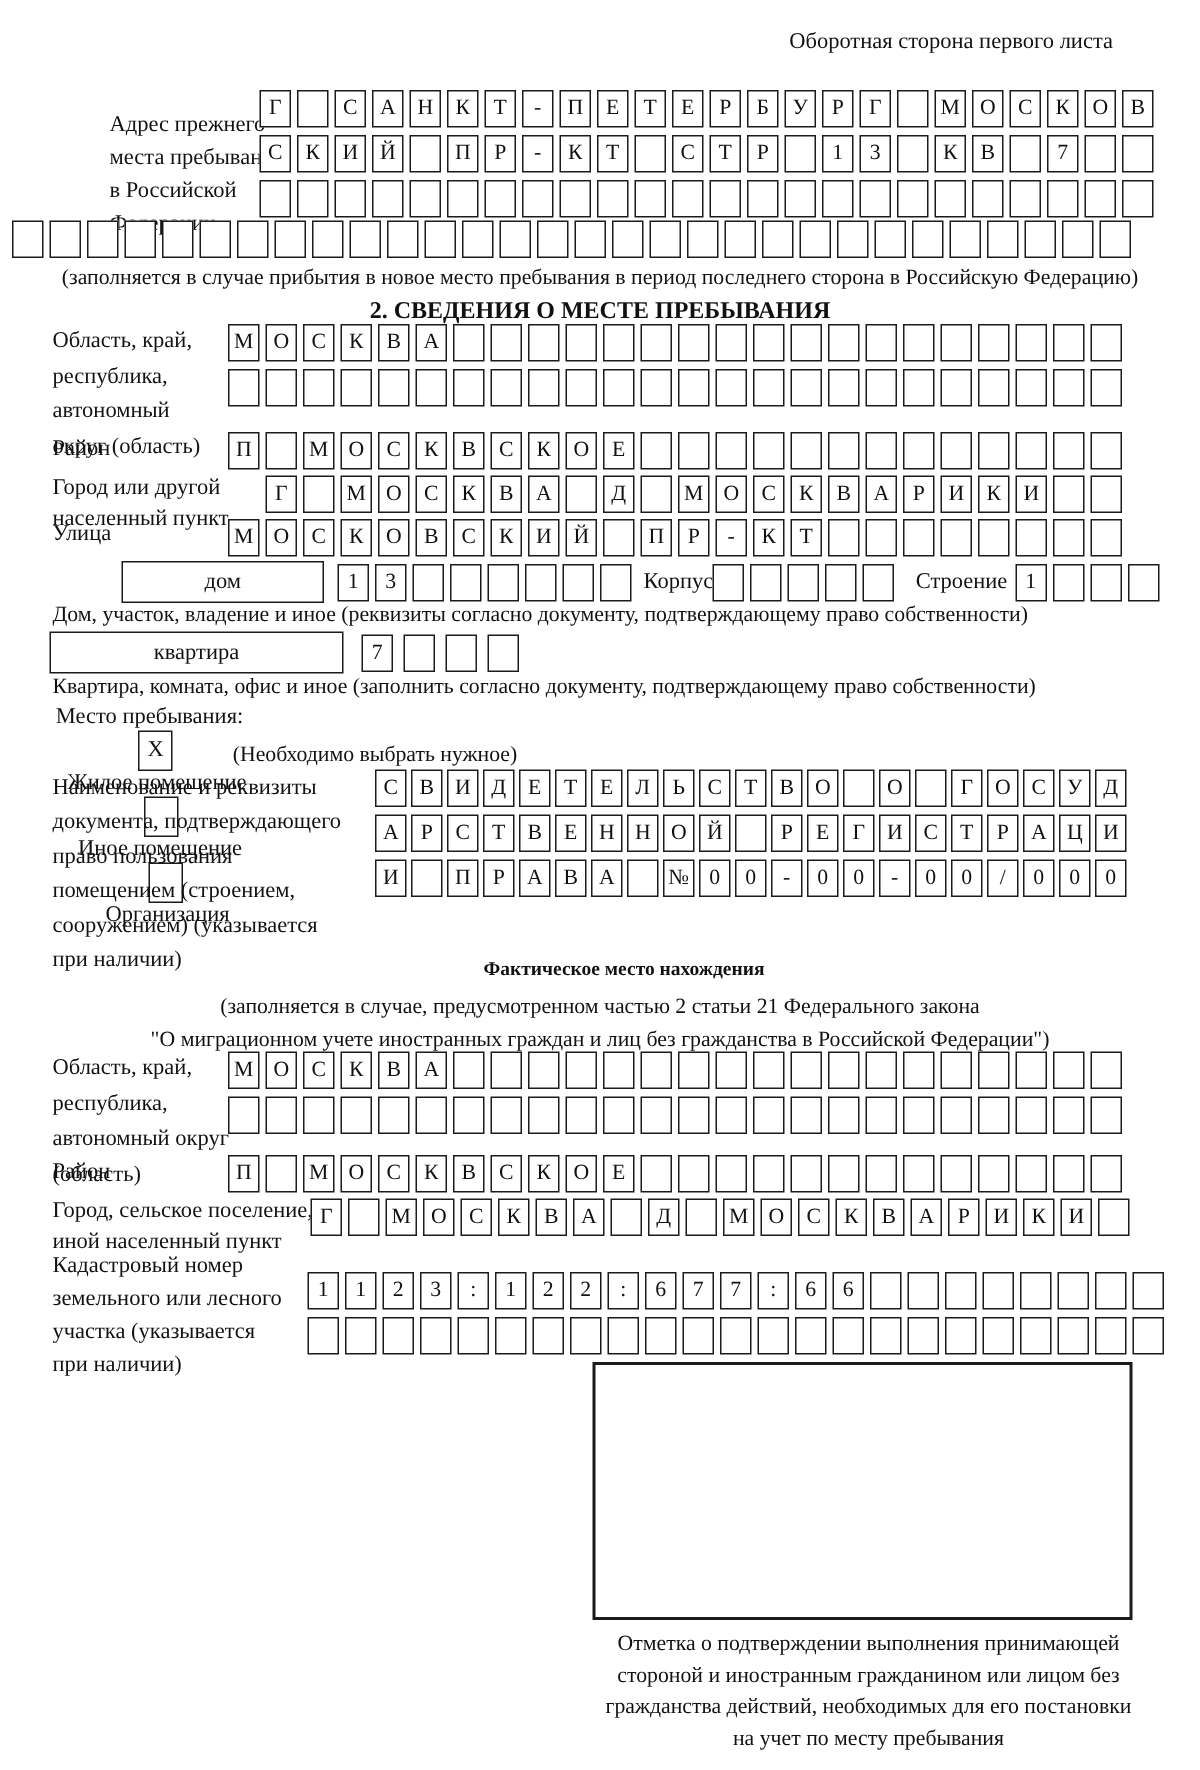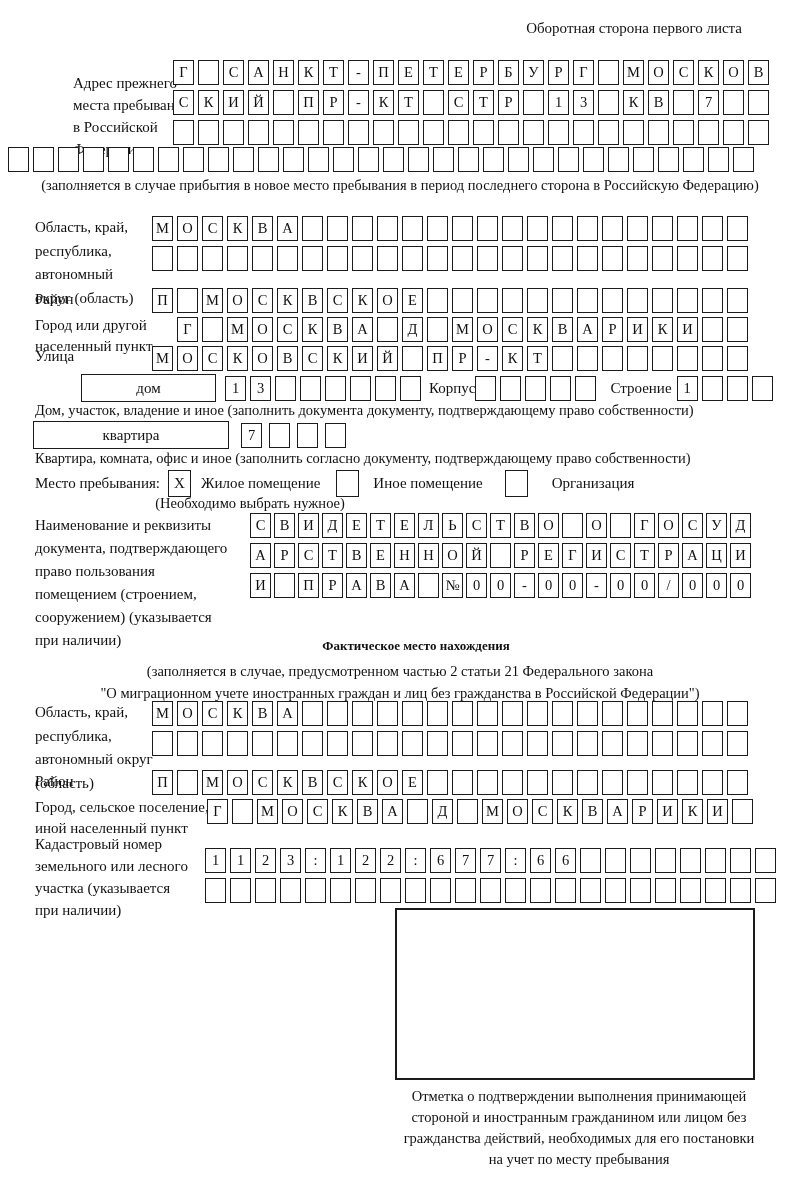--- a/index.html
+++ b/index.html
@@ -153,20 +153,21 @@
       <span class="cell"></span>
       <span class="cell"></span>
       <span class="cell"></span>
       <span class="cell"></span>
       <span class="cell"></span>
       <span class="cell"></span>
       <span class="cell"></span>
     </div>
   <div class="abs note center" style="left:0;top:177px;width:800px;">(заполняется в случае прибытия в новое место пребывания в период последнего сторона в Российскую Федерацию)</div>
 
+  <div class="abs bold center" style="left:0;top:199px;width:800px;font-size:16px;">2. СВЕДЕНИЯ О МЕСТЕ ПРЕБЫВАНИЯ</div>
 
   <div class="abs lines" style="left:35px;top:216px;line-height:23.5px;">Область, край,
 республика,
 автономный
 округ (область)</div>
   <div class="abs rowstack" style="left:152px;top:216px;">
     <div class="cells">
         <span class="cell">М</span>
         <span class="cell">О</span>
         <span class="cell">С</span>
@@ -325,34 +326,34 @@
         <span class="cell"></span>
       </div>
     <div style="margin-left:14px;margin-right:5px;">Строение</div>
     <div class="cells">
         <span class="cell">1</span>
         <span class="cell"></span>
         <span class="cell"></span>
         <span class="cell"></span>
       </div>
   </div>
-  <div class="abs note" style="left:35px;top:402px;">Дом, участок, владение и иное (заполнить документа документу, подтверждающему право собственности)</div>
+  <div class="abs note" style="left:35px;top:402px;">Дом, участок, владение и иное (реквизиты согласно документу, подтверждающему право собственности)</div>
 
   <div class="abs inline-row" style="left:33px;top:421px;">
     <div class="wideb" style="width:196px;">квартира</div>
     <div class="cells" style="margin-left:12px;gap:7px;">
         <span class="cell">7</span>
         <span class="cell"></span>
         <span class="cell"></span>
         <span class="cell"></span>
       </div>
   </div>
   <div class="abs note" style="left:35px;top:450px;">Квартира, комната, офис и иное (заполнить согласно документу, подтверждающему право собственности)</div>
 
-  <div class="abs inline-row" style="left:35px;top:470px;">
+  <div class="abs inline-row" style="left:35px;top:470px;flex-direction:column;">
     <span>Место пребывания:</span>
     <span class="chk" style="margin-left:8px;">X</span>
     <span style="margin-left:10px;">Жилое помещение</span>
     <span class="chk" style="margin-left:16px;"></span>
     <span style="margin-left:14px;">Иное помещение</span>
     <span class="chk" style="margin-left:22px;"></span>
     <span style="margin-left:24px;">Организация</span>
   </div>
   <div class="abs note center" style="left:35px;top:495px;width:430px;">(Необходимо выбрать нужное)</div>
 

